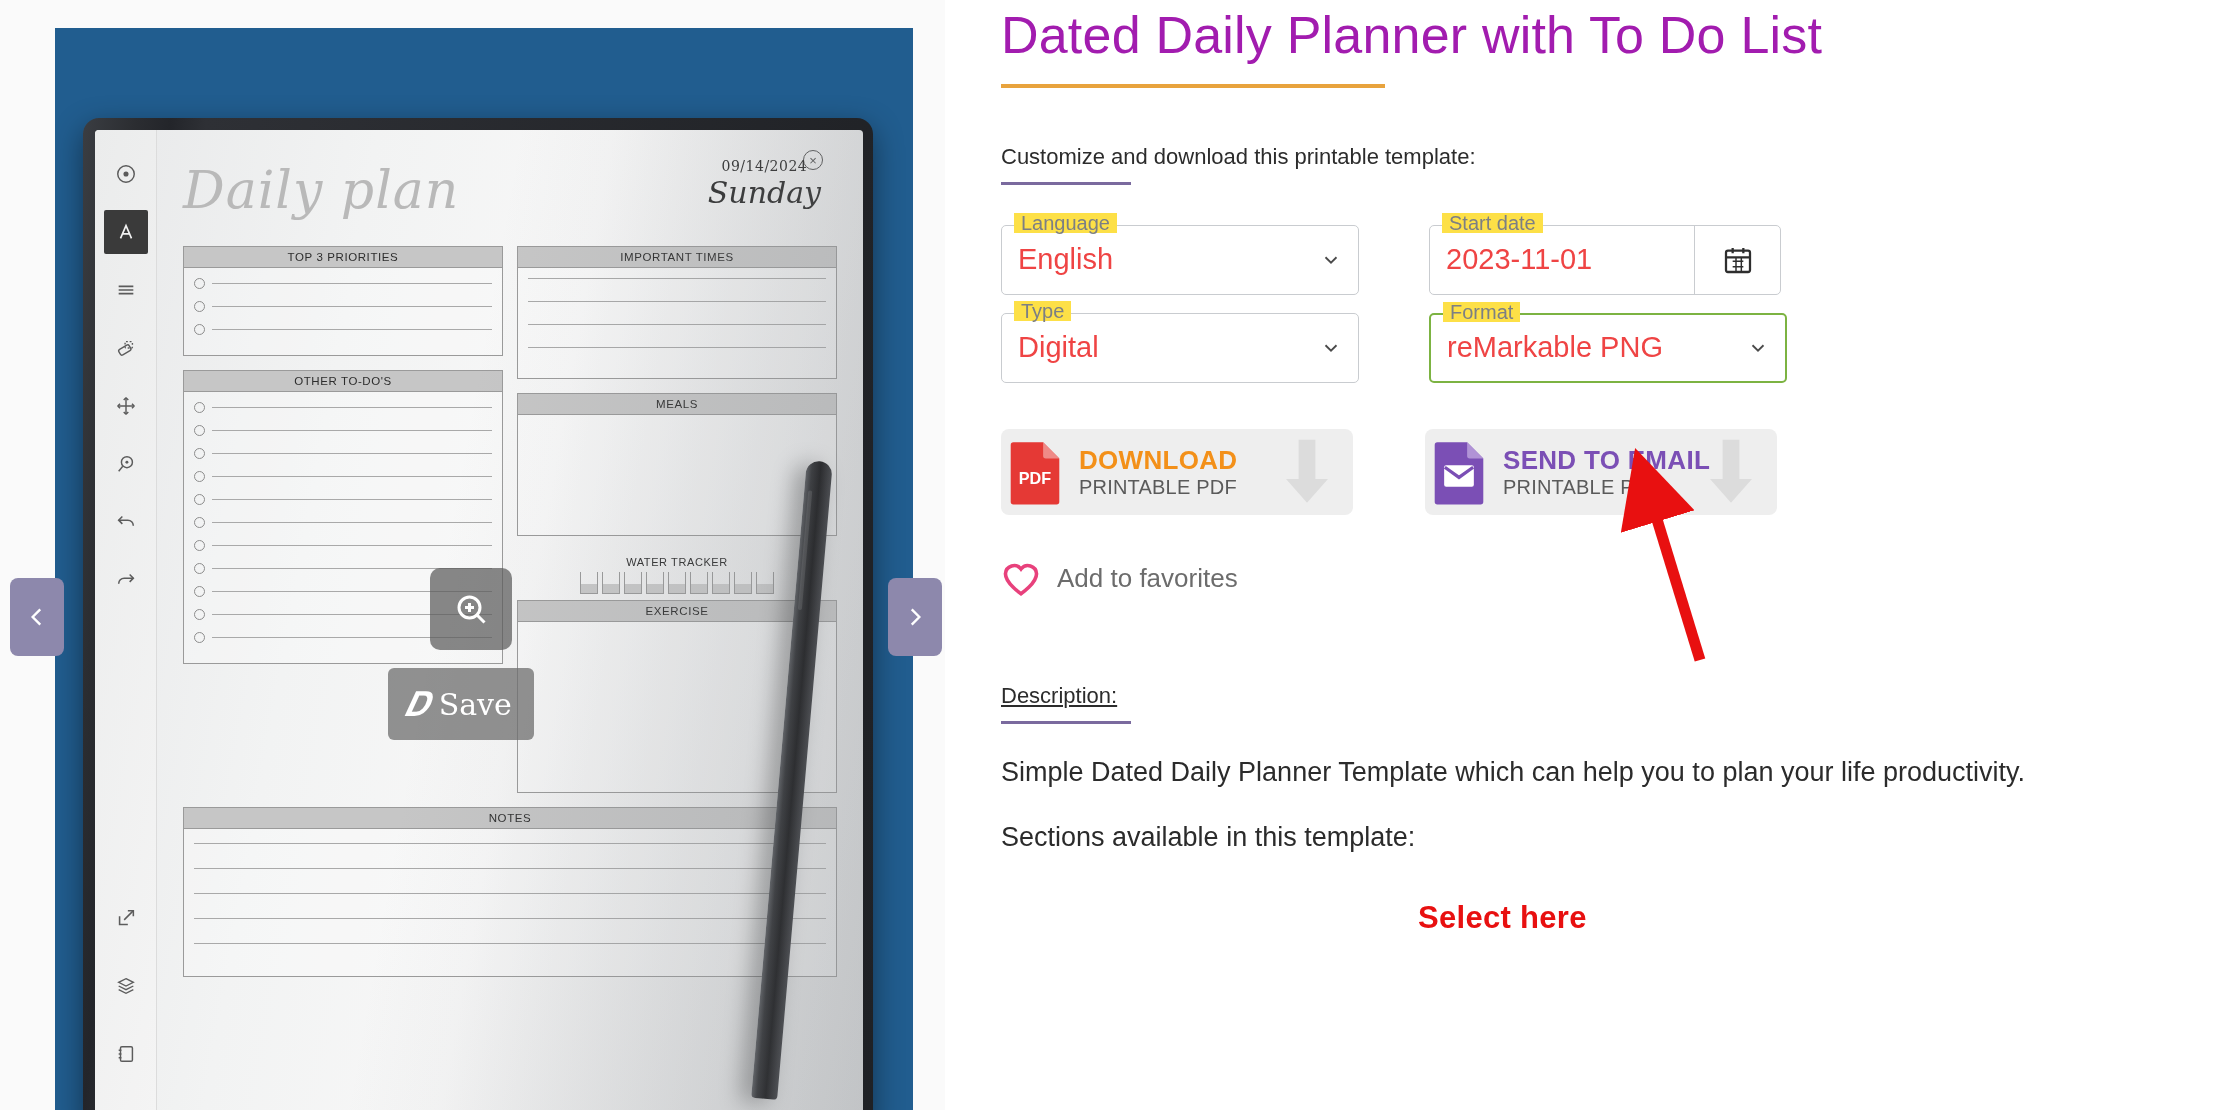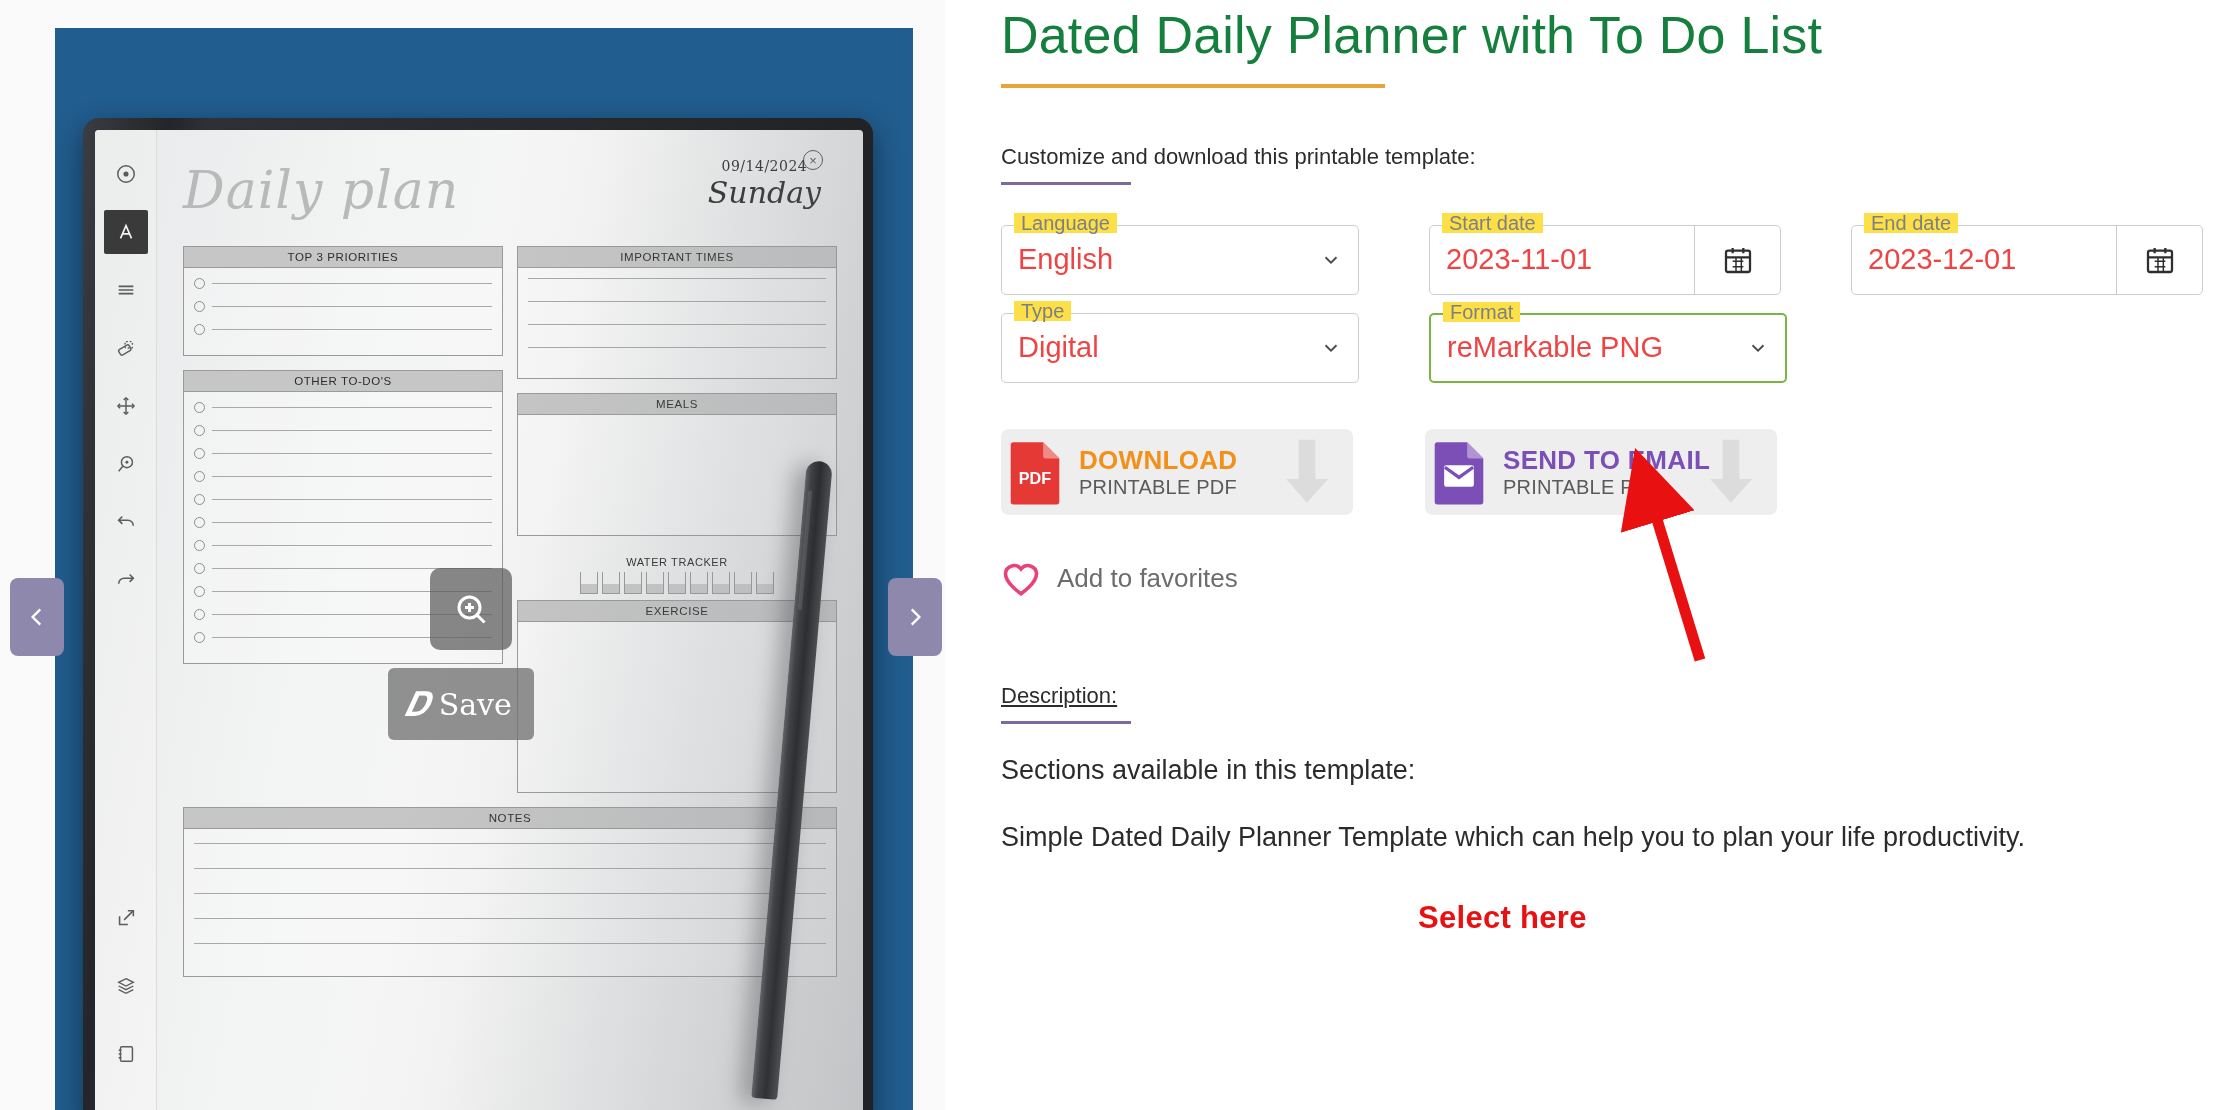--- a/index.html
+++ b/index.html
@@ -142,21 +142,21 @@
   .carrow.prev { left: 10px; }
   .carrow.next { left: 888px; }
   .carrow svg { width: 26px; height: 26px; }
 
   
   .details {
     flex: 1; height: 1110px; background: #fff;
     padding: 0 40px 0 56px; position: relative;
   }
   .h1 {
-    font-size: 52px; color: #15803d; font-weight: 400;
+    font-size: 52px; color: #a21caf; font-weight: 400;
     letter-spacing: .2px; padding-top: 6px; line-height: 1.15;
   }
   .ul-orange { width: 384px; height: 4px; background: #e8a33d; margin-top: 18px; }
   .h2 {
     font-size: 22px; color: #2c2c2c; font-weight: 400; margin-top: 56px;
   }
   .ul-purple { width: 130px; height: 3px; background: #7a6a9e; margin-top: 12px; }
 
   
   .fields { margin-top: 40px; position: relative; }
@@ -493,31 +493,20 @@
           <span class="fval">2023-11-01</span>
           <span class="cal-btn">
             <svg viewBox="0 0 24 24" fill="none" stroke="currentColor" stroke-width="1.7">
               <rect x="3" y="5" width="18" height="16" rx="1.5" fill="none"></rect>
               <path d="M3 10h18M8 3v4M16 3v4"></path>
               <path d="M8 13h8M8 17h8M10.5 10.5v10M14.5 10.5v10" stroke-width="1.1"></path>
             </svg>
           </span>
         </div>
 
-        <div class="field date f-end">
-          <span class="flabel">End date</span>
-          <span class="fval">2023-12-01</span>
-          <span class="cal-btn">
-            <svg viewBox="0 0 24 24" fill="none" stroke="currentColor" stroke-width="1.7">
-              <rect x="3" y="5" width="18" height="16" rx="1.5" fill="none"></rect>
-              <path d="M3 10h18M8 3v4M16 3v4"></path>
-              <path d="M8 13h8M8 17h8M10.5 10.5v10M14.5 10.5v10" stroke-width="1.1"></path>
-            </svg>
-          </span>
-        </div>
       </div>
 
       <div class="frow">
         <div class="field">
           <span class="flabel">Type</span>
           <span class="fval">Digital</span>
           <span class="chev">
             <svg viewBox="0 0 24 24" fill="none" stroke="currentColor" stroke-width="2">
                 <path d="M6 9l6 6 6-6"></path>
               </svg>
@@ -581,22 +570,22 @@
 
     <div class="fav">
       <svg viewBox="0 0 24 22" fill="none" stroke="currentColor" stroke-width="2.2">
         <path d="M12 20S2.5 13.6 2.5 7.8A5.3 5.3 0 0 1 12 4.9a5.3 5.3 0 0 1 9.5 2.9C21.5 13.6 12 20 12 20z"></path>
       </svg>
       <span>Add to favorites</span>
     </div>
 
     <h2 class="h2 h2-desc">Description:</h2>
     <div class="ul-purple2"></div>
+    <p class="para">Simple Dated Daily Planner Template which can help you to plan your life productivity.</p>
     <p class="para para2">Sections available in this template:</p>
-    <p class="para">Simple Dated Daily Planner Template which can help you to plan your life productivity.</p>
   </div>
 
   <svg class="anno" viewBox="0 0 2232 1110">
     <defs>
       <marker id="ah" markerWidth="7" markerHeight="7" refX="3" refY="3.5" orient="auto">
         <path d="M0,0 L7,3.5 L0,7 z" fill="#e81010"></path>
       </marker>
     </defs>
     <path d="M1700,660 L1648,490" stroke="#e81010" stroke-width="11" fill="none" marker-end="url(#ah)"></path>
   </svg>

